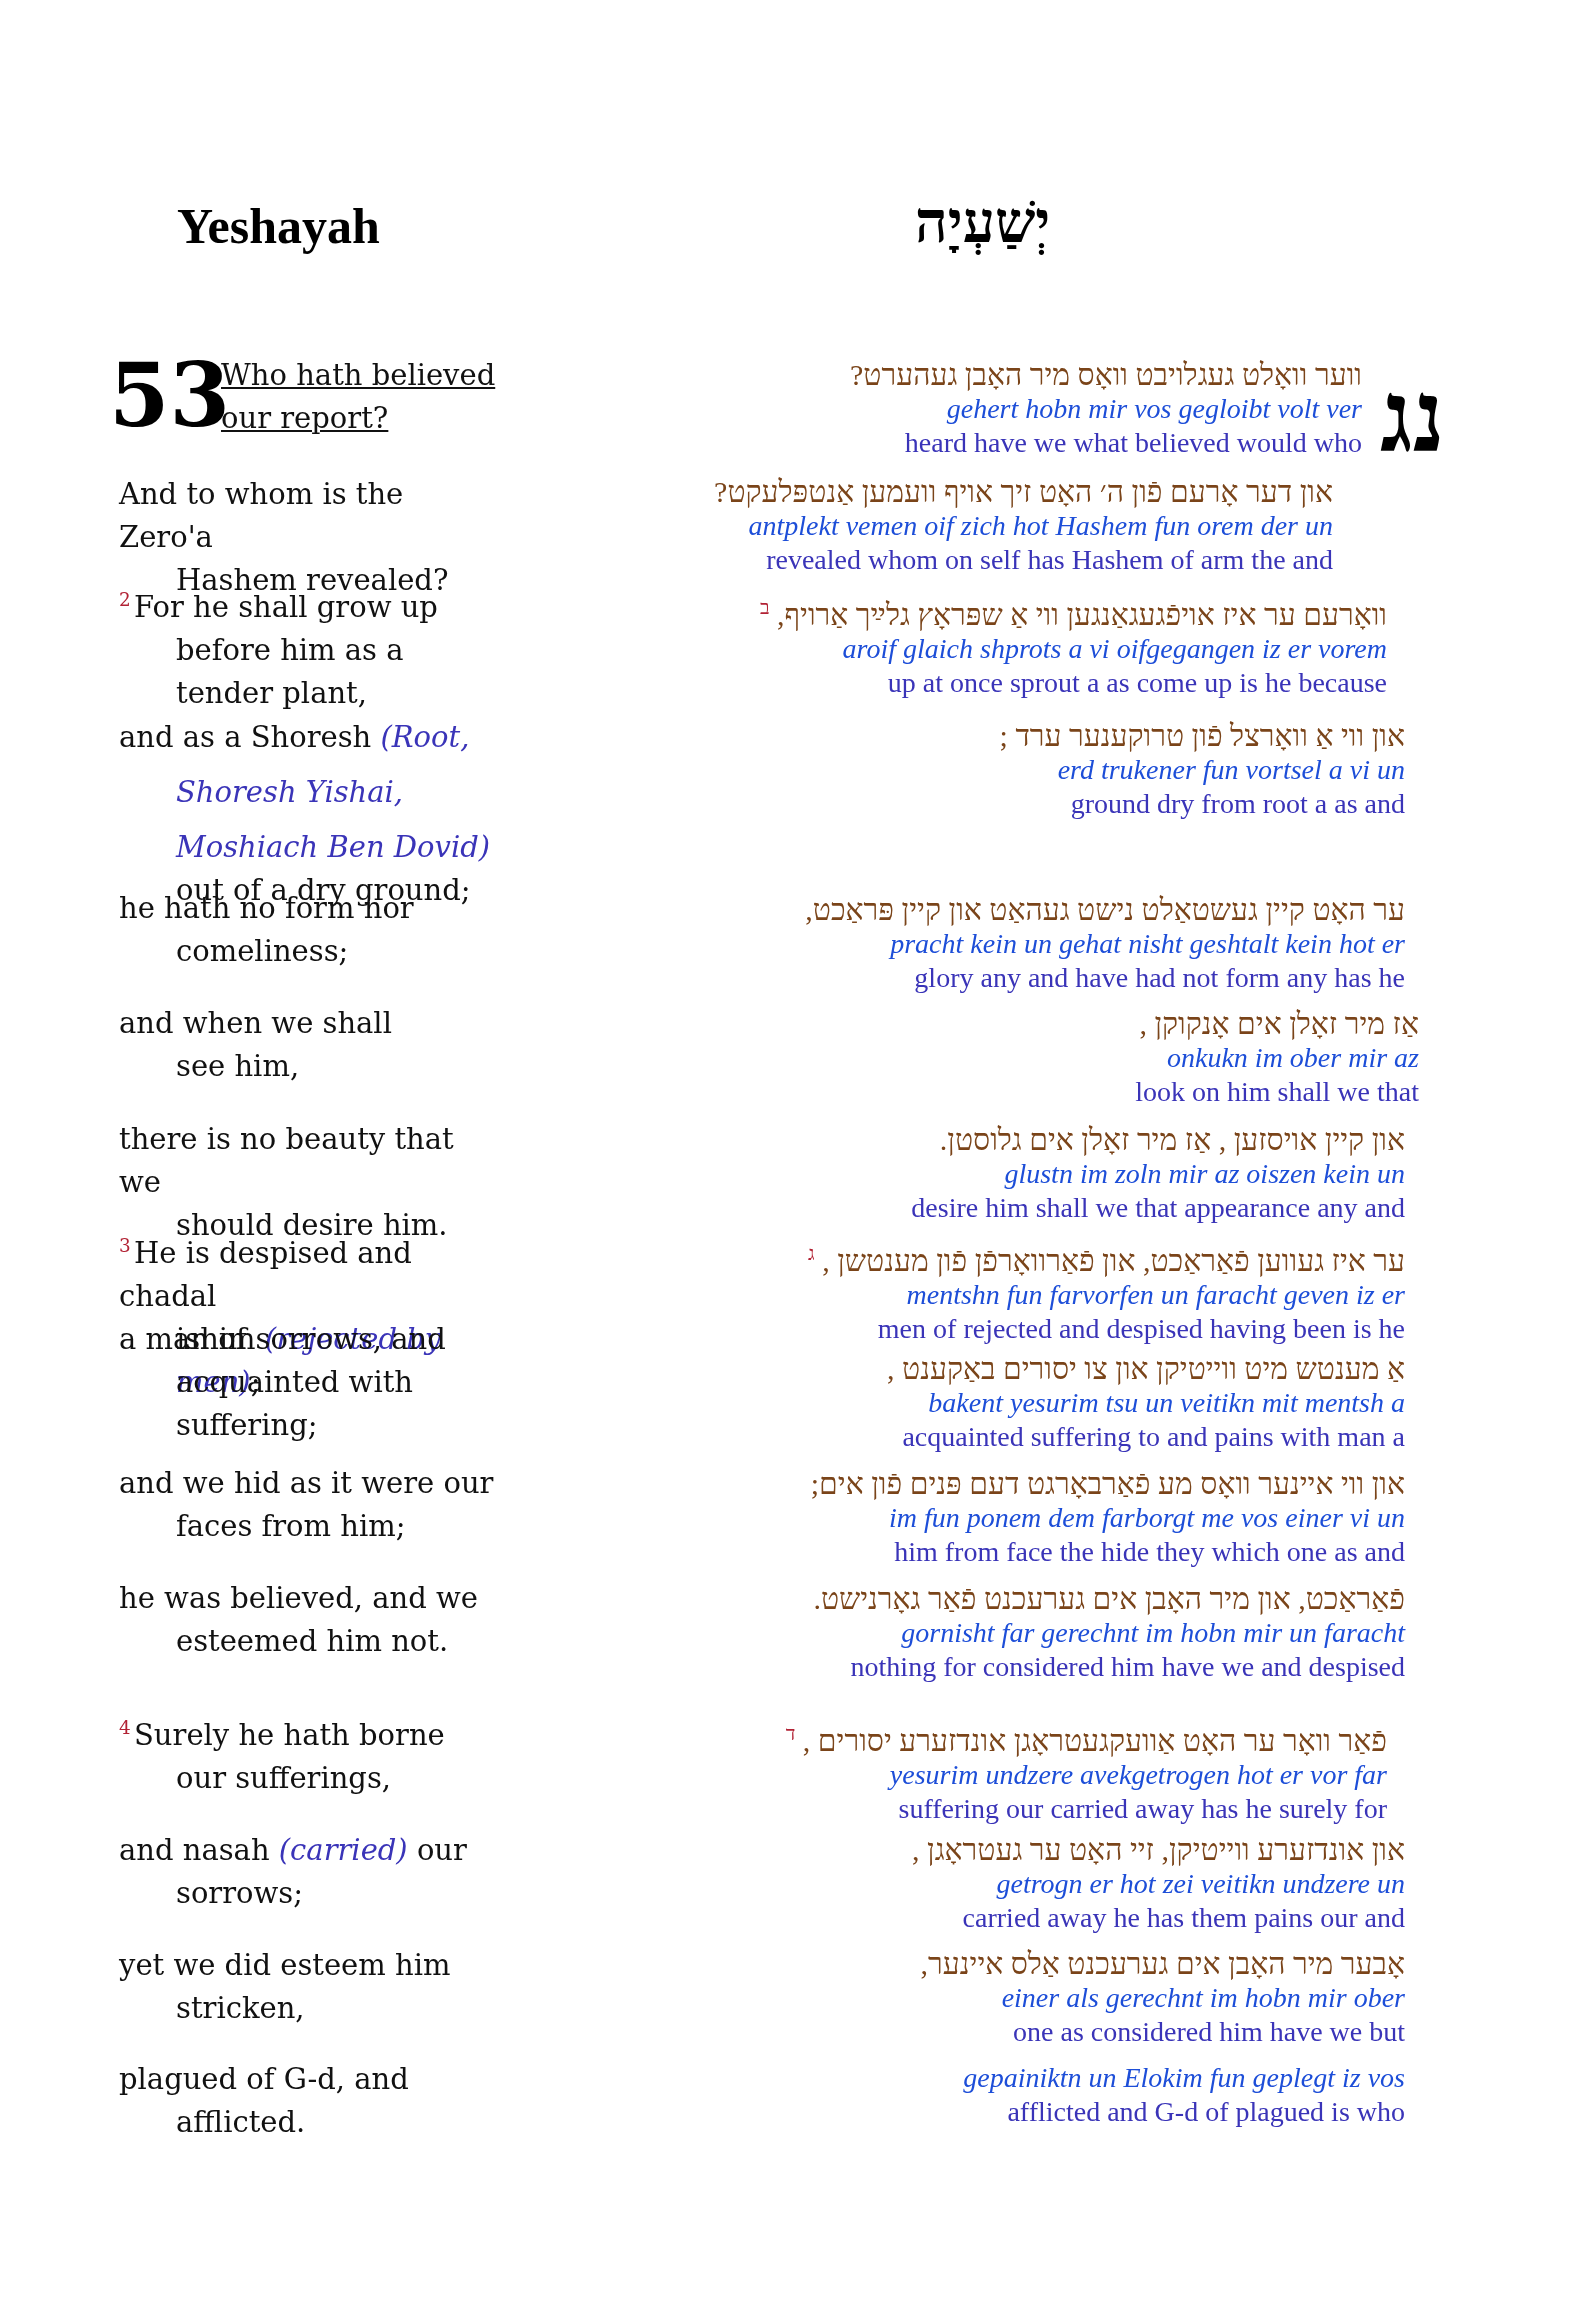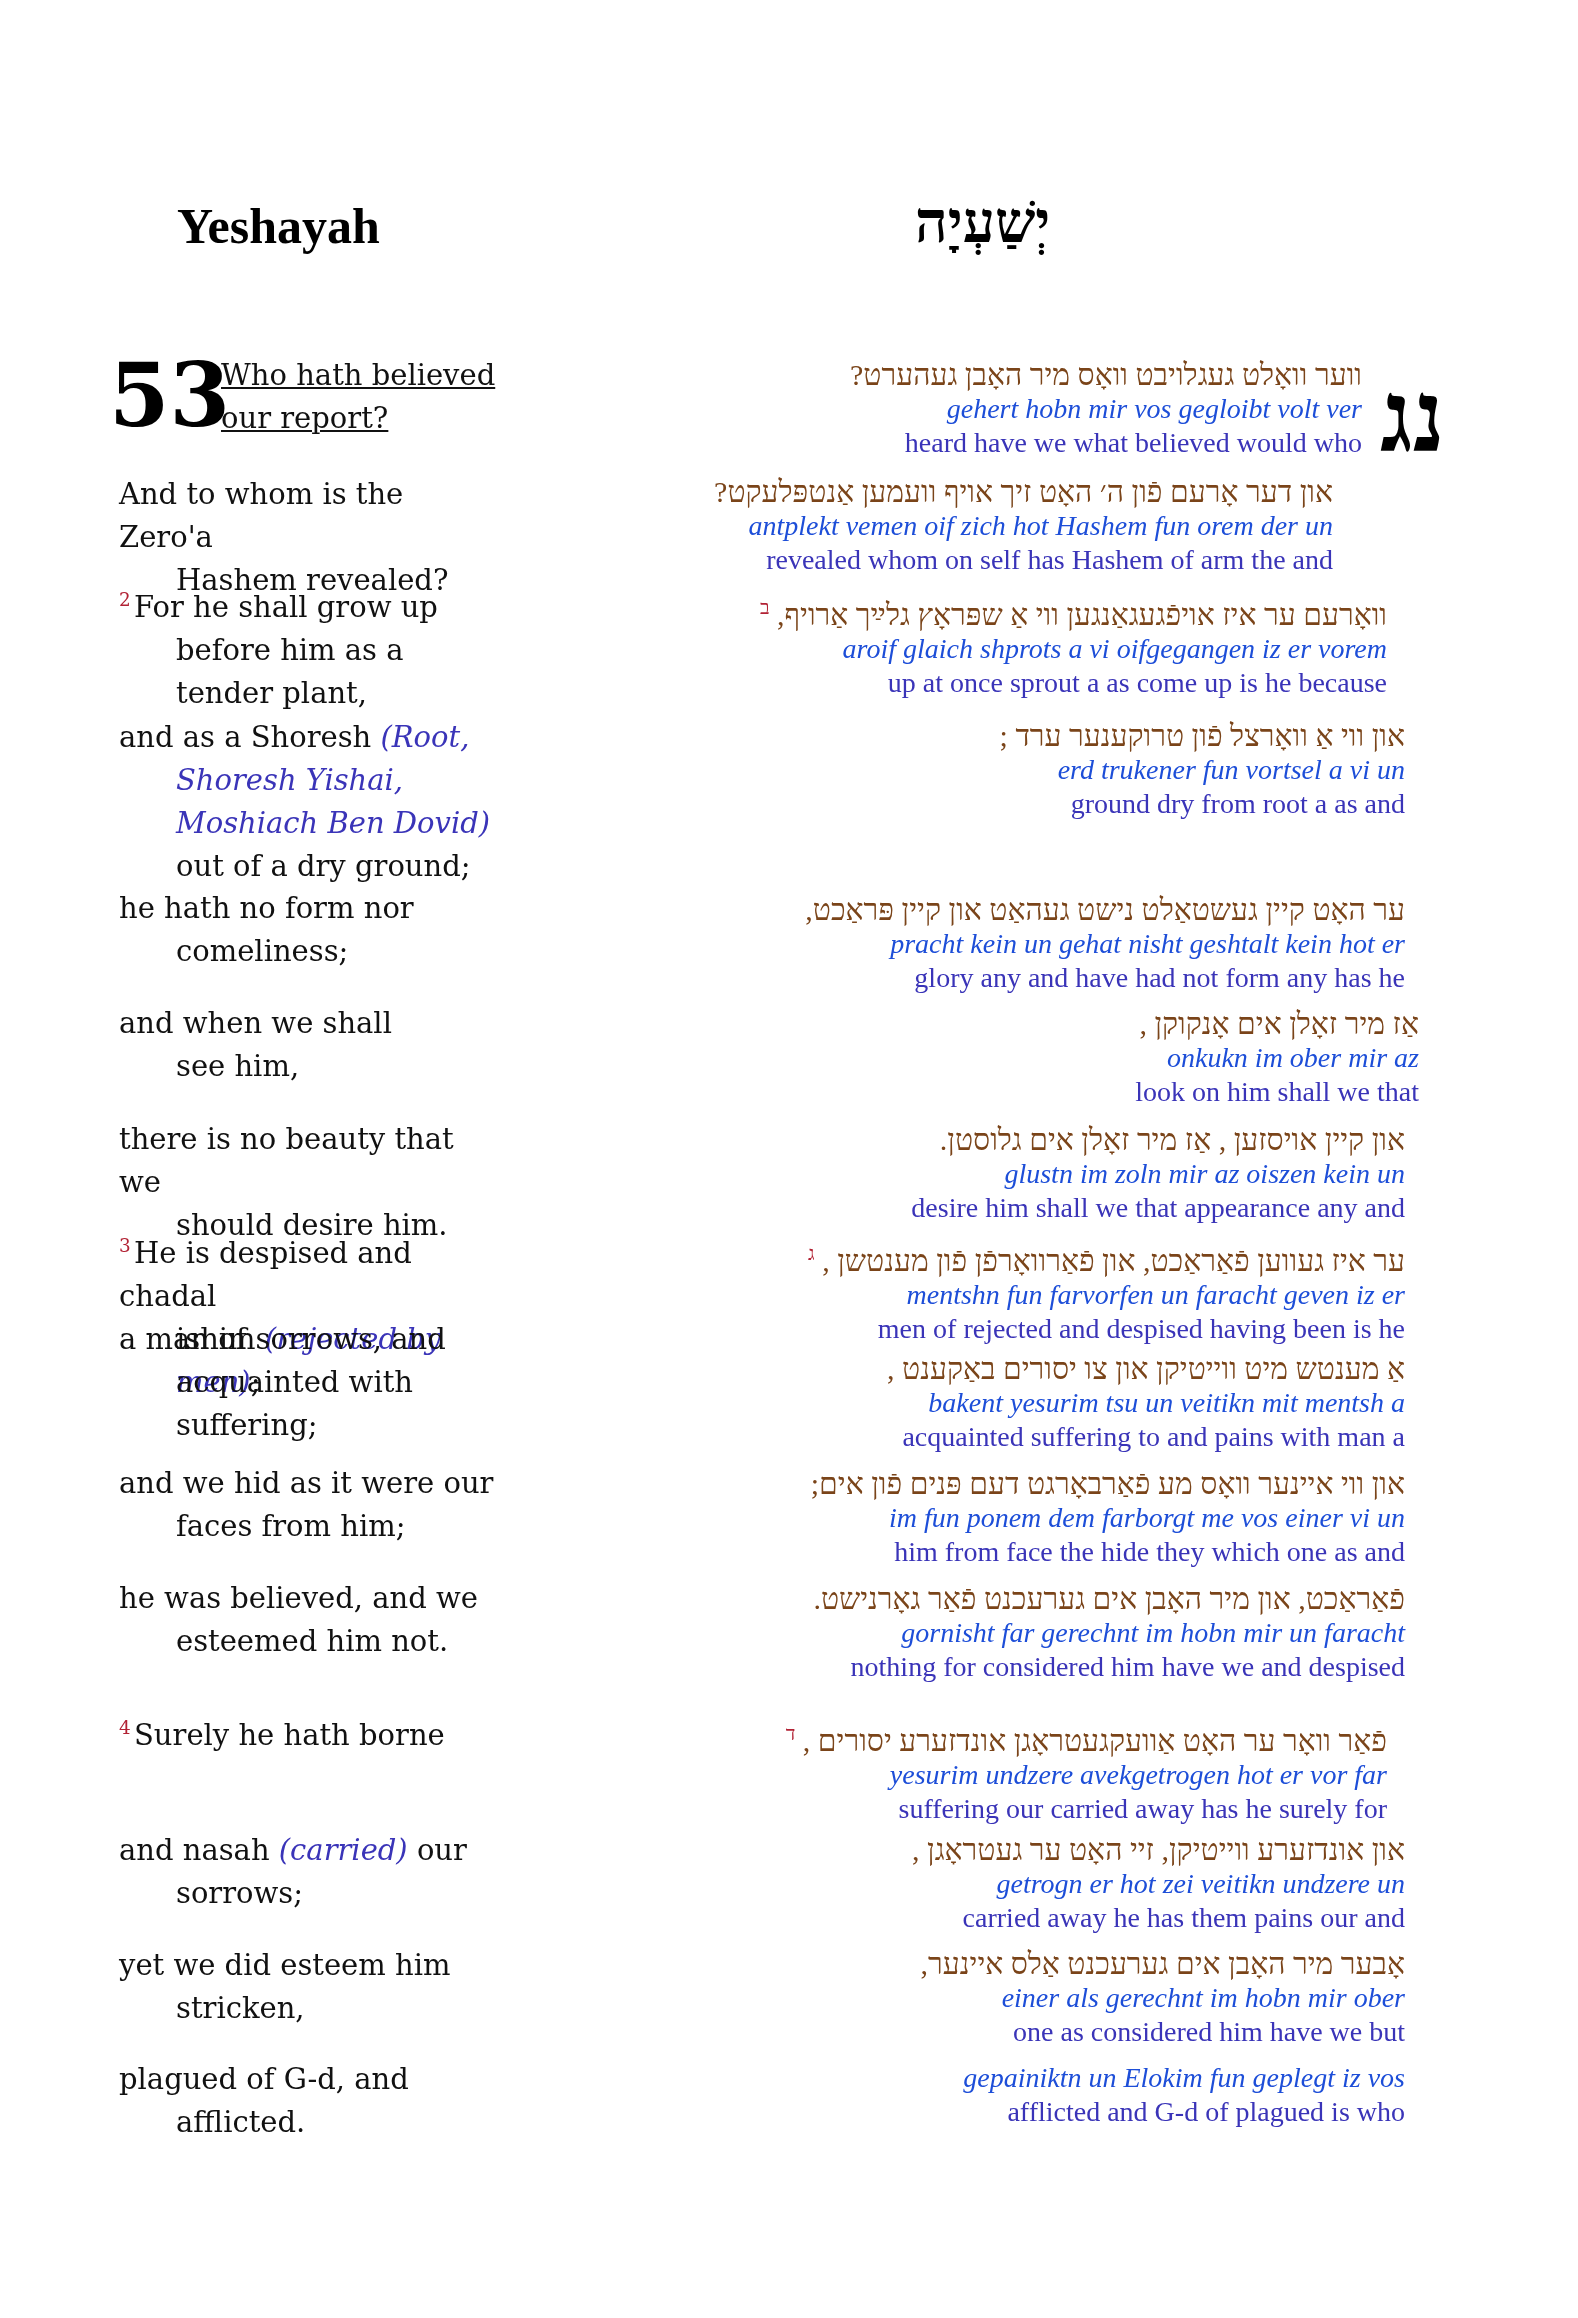--- a/index.html
+++ b/index.html
@@ -7,21 +7,21 @@
 
   .title-en { position: absolute; left: 177px; top: 197px; font-family: "Liberation Serif", serif; font-weight: bold; font-size: 50px; color: #000; }
   .title-he { position: absolute; left: 915px; top: 190px; font-family: "Liberation Serif", serif; font-weight: bold; font-size: 57px; color: #000; direction: rtl; }
 
   .chapter-num { position: absolute; left: 109px; top: 352px; font-family: "DejaVu Serif", serif; font-weight: bold; font-size: 87px; line-height: 1; color: #000; }
   .chapter-he { position: absolute; left: 1380px; top: 368px; font-family: "Liberation Serif", serif; font-weight: bold; font-size: 99px; line-height: 1; color: #000; direction: rtl; }
 
   .en { position: absolute; left: 119px; width: 384px; font-family: "DejaVu Serif", serif; font-size: 29px; line-height: 43px; color: #111; }
   .en .ind { padding-left: 57px; display: block; }
   .en .vn { color: #b22234; font-size: 18.4px; vertical-align: super; line-height: 0; margin-right: 3.3px; }
-  .en .gloss { color: #3a34b8; font-style: italic; }
+  .en .gloss { color: #3a34b8; font-style: italic; margin-top: 12px; }
   .en.first { left: 221px; top: 354px; text-decoration: underline; }
 
   .he-block { position: absolute; right: 174px; text-align: right; }
   .he-line { font-family: "Liberation Serif", serif; font-size: 30px; line-height: 35px; color: #7a4419; direction: rtl; white-space: nowrap; }
   .tr-line { font-family: "Liberation Serif", serif; font-style: italic; font-size: 28px; line-height: 33px; color: #1d4ed8; white-space: nowrap; }
   .gl-line { font-family: "Liberation Serif", serif; font-size: 28px; line-height: 35px; color: #3a34b8; white-space: nowrap; }
   .he-vn { color: #b22234; font-size: 20px; vertical-align: super; }
 </style>
 </head>
 <body>
@@ -75,20 +75,21 @@
 <div class="en" style="top:1462px">
   <span>and we hid as it were our</span>
   <span class="ind">faces from him;</span>
 </div>
 <div class="en" style="top:1577px">
   <span>he was believed, and we</span>
   <span class="ind">esteemed him not.</span>
 </div>
 <div class="en" style="top:1714px">
   <span class="vn">4</span><span>Surely he hath borne</span>
+  <span class="ind">our sufferings,</span>
 </div>
 <div class="en" style="top:1829px">
   <span>and nasah</span> <span class="gloss">(carried)</span> <span>our</span>
   <span class="ind">sorrows;</span>
 </div>
 <div class="en" style="top:1944px">
   <span>yet we did esteem him</span>
   <span class="ind">stricken,</span>
 </div>
 <div class="en" style="top:2058px">

